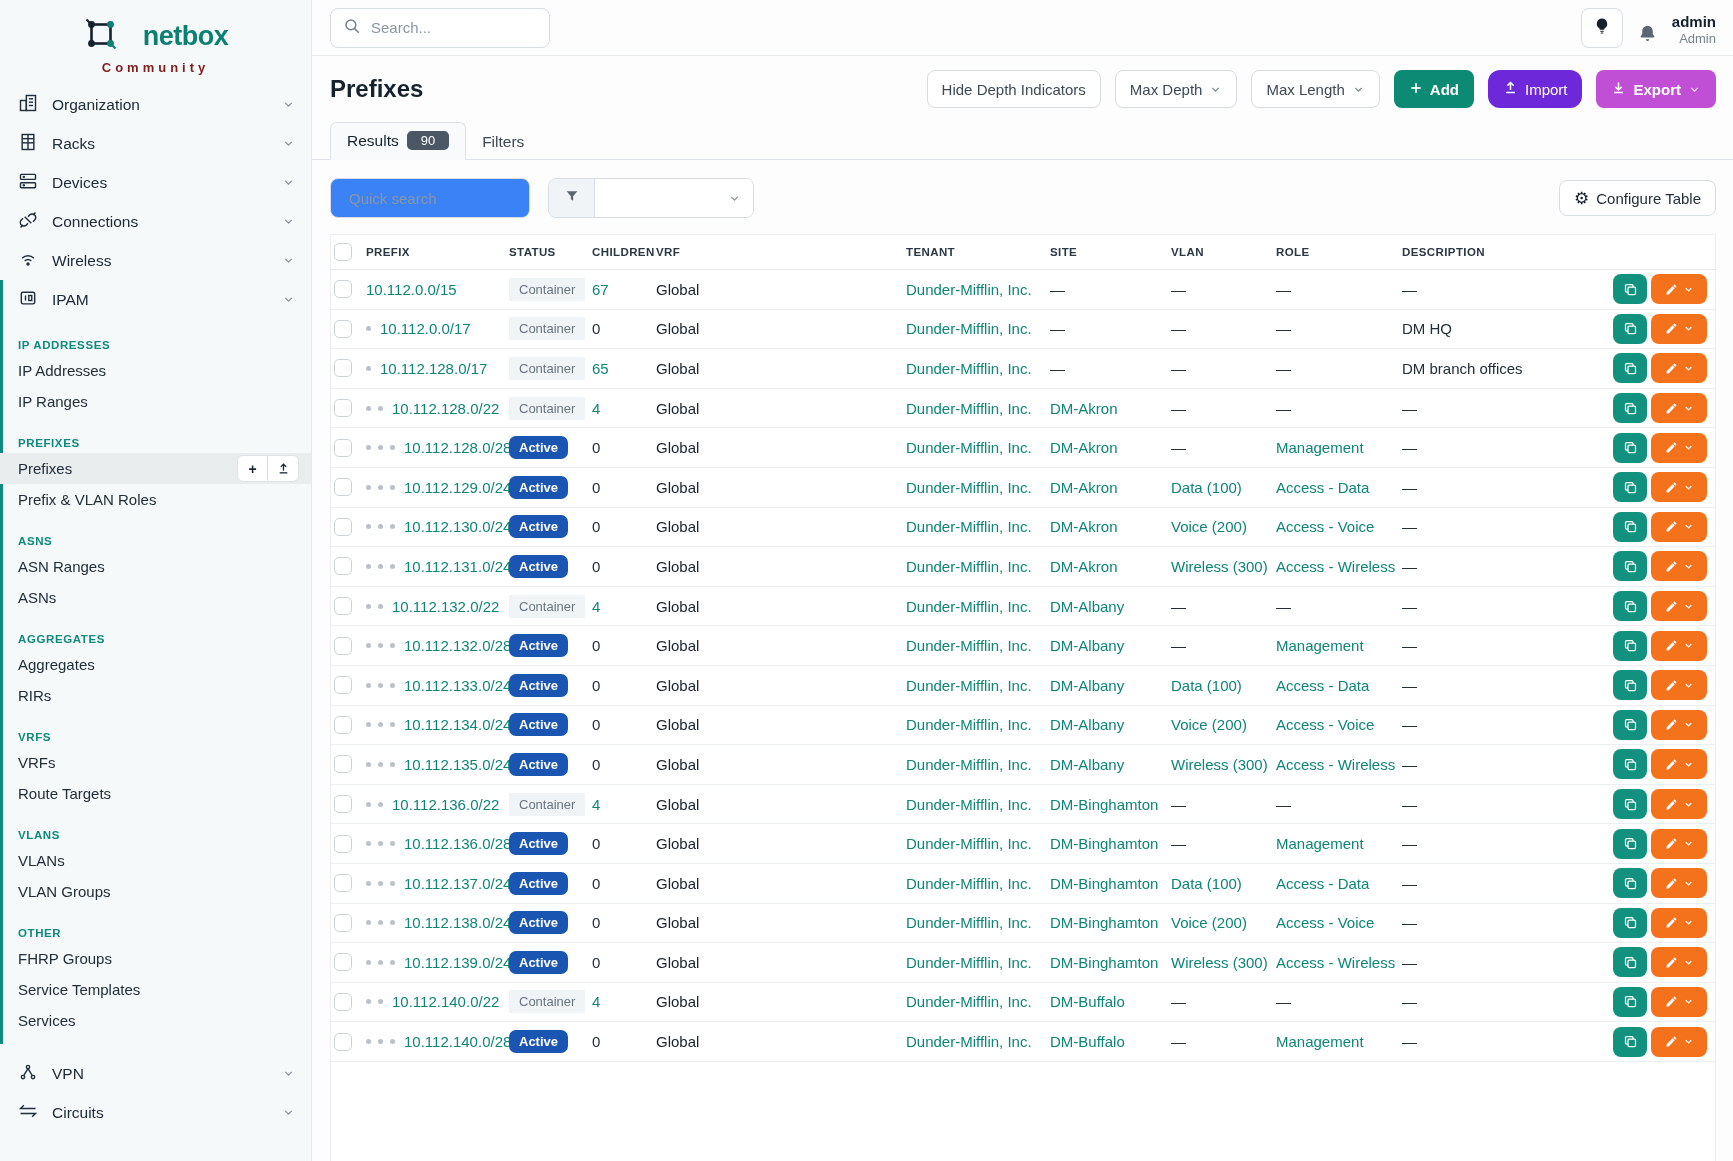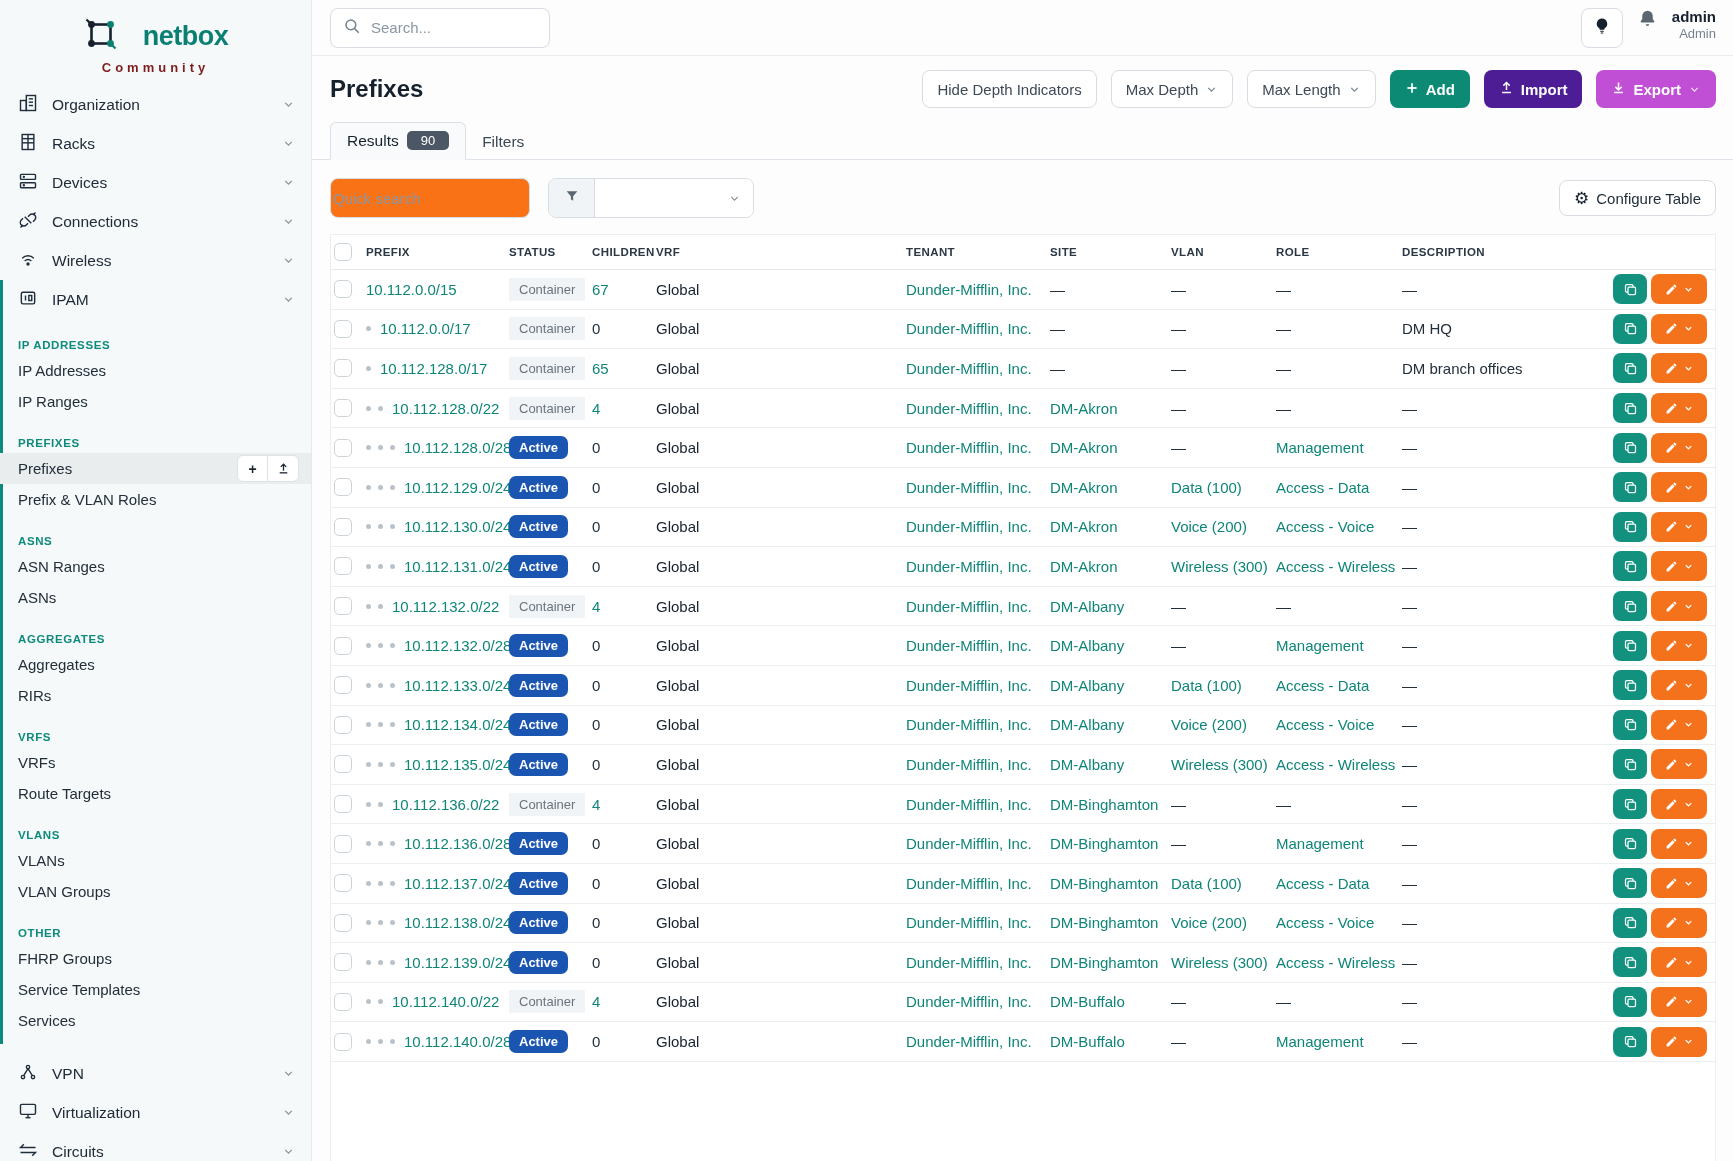--- a/index.html
+++ b/index.html
@@ -36,50 +36,50 @@
   
   .main { flex:1; display:flex; flex-direction:column; background:#fdfdfe; min-width:0; }
 
   .topbar { height:56px; display:flex; align-items:center; padding:0 17px 0 18px;
     border-bottom:1px solid #e8eced; background:#fdfdfe; }
   .search-box { width:220px; height:40px; border:1px solid #d7dde2; border-radius:8px; background:#fff;
     display:flex; align-items:center; gap:10px; padding:0 12px; }
   .search-box input { border:none; outline:none; flex:1; font-size:15px; color:#1b2733;
     font-family:"Liberation Sans", sans-serif; background:transparent; }
   .search-box input::placeholder { color:#8a96a3; }
-  .topbar-right { margin-left:auto; display:flex; align-items:flex-start; gap:14px; }
+  .topbar-right { margin-left:auto; display:flex; align-items:flex-end; gap:14px; }
   .bulb-btn { width:42px; height:40px; background:#fff; border:1px solid #d7dde2; border-radius:8px;
     display:flex; align-items:center; justify-content:center; cursor:pointer; }
   .bell-btn { display:flex; align-items:center; cursor:pointer; }
   .user-block { text-align:right; line-height:1.25; }
   .user-name { font-size:15px; font-weight:bold; color:#16212e; }
   .user-role { font-size:13px; color:#76828e; }
 
   .page-head { display:flex; align-items:center; padding:14px 17px 10px 18px; }
   .page-title { font-size:24px; font-weight:bold; color:#16212e; }
   .head-actions { margin-left:auto; display:flex; align-items:center; gap:14px; }
   .btn { height:38px; display:inline-flex; align-items:center; gap:7px; padding:0 14px;
     border-radius:8px; font-size:15px; cursor:pointer; border:1px solid transparent; white-space:nowrap; }
   .btn-outline { background:#fff; border-color:#d7dde2; color:#3d4956; }
   .btn-outline .chev { color:#7b8791; }
   .btn-add { background:#0c8a74; color:#fff; font-weight:bold; }
-  .btn-import { background:#4c1d95; color:#fff; font-weight:bold; }
+  .btn-import { background:#6d28d9; color:#fff; font-weight:normal;border-radius:12px; }
   .btn-export { background:#c14fd5; color:#fff; font-weight:bold; }
   .btn svg { flex:none; }
 
   .tabs { display:flex; align-items:flex-end; padding:4px 17px 0 18px; border-bottom:1px solid #dde3e8; }
   .tab { display:flex; align-items:center; gap:8px; padding:8px 16px 9px; font-size:15.5px;
     color:#3c4854; cursor:pointer; margin-bottom:-1px; }
   .tab.active { background:#f8fafc; border:1px solid #dbe2e7; border-bottom:1px solid #f8fafc;
     border-radius:6px 6px 0 0; color:#16212e; }
   .tab-badge { background:#4b5765; color:#fff; font-size:13px; border-radius:5px; padding:2px 14px; }
 
   .toolbar { display:flex; align-items:center; padding:18px 17px 16px 18px; }
-  .quick-search { width:200px; height:40px; border:1px solid #d7dde2; border-radius:8px; background:#f97316;
-    padding:0 2px; font-size:15px; color:#1b2733; outline:none; font-family:"Liberation Sans", sans-serif; }
+  .quick-search { width:200px; height:40px; border:1px solid #d7dde2; border-radius:8px; background:#3b82f6;
+    padding:0 18px; font-size:15px; color:#1b2733; outline:none; font-family:"Liberation Sans", sans-serif; }
   .quick-search::placeholder { color:#8a96a3; }
   .filter-group { display:flex; margin-left:18px; border:1px solid #d7dde2; border-radius:8px;
     overflow:hidden; height:40px; }
   .funnel-seg { width:46px; background:#f0f4f6; border-right:1px solid #d7dde2; display:flex;
     align-items:center; justify-content:center; cursor:pointer; }
   .filter-select { width:158px; background:#fff; display:flex; align-items:center;
     justify-content:flex-end; padding:0 12px; cursor:pointer; }
   .configure-btn { margin-left:auto; }
   .configure-btn .gear { font-size:17px; color:#16212e; }
   .btn-configure { background:#fff; border-color:#d7dde2; color:#232f3b; height:36px; border-radius:8px; }
@@ -295,33 +295,20 @@
             </svg></span>
           <span class="lbl">VPN</span>
           <span class="chev">
             <svg width="13" height="13" viewBox="0 0 24 24" fill="none" stroke="currentColor" stroke-width="2.4">
               <polyline points="6,9 12,15 18,9"></polyline>
             </svg>
           </span>
         </div>
         <div class="side-item">
           <span><svg class="mi" viewBox="0 0 24 24" fill="none" stroke-width="1.7">
-              <rect x="3" y="4" width="18" height="12" rx="1.5"></rect>
-              <line x1="9" y1="20" x2="15" y2="20"></line>
-              <line x1="12" y1="16" x2="12" y2="20"></line>
-            </svg></span>
-          <span class="lbl">Virtualization</span>
-          <span class="chev">
-            <svg width="13" height="13" viewBox="0 0 24 24" fill="none" stroke="currentColor" stroke-width="2.4">
-              <polyline points="6,9 12,15 18,9"></polyline>
-            </svg>
-          </span>
-        </div>
-        <div class="side-item">
-          <span><svg class="mi" viewBox="0 0 24 24" fill="none" stroke-width="1.7">
               <polyline points="7,5 3,9 21,9"></polyline>
               <polyline points="17,19 21,15 3,15"></polyline>
             </svg></span>
           <span class="lbl">Circuits</span>
           <span class="chev">
             <svg width="13" height="13" viewBox="0 0 24 24" fill="none" stroke="currentColor" stroke-width="2.4">
               <polyline points="6,9 12,15 18,9"></polyline>
             </svg>
           </span>
         </div>

